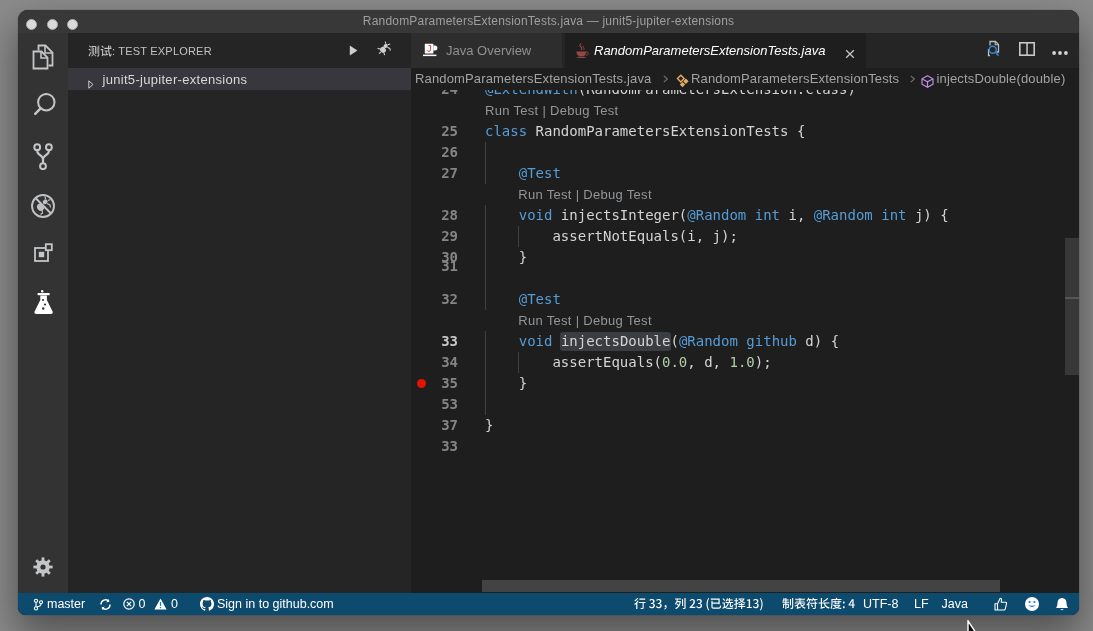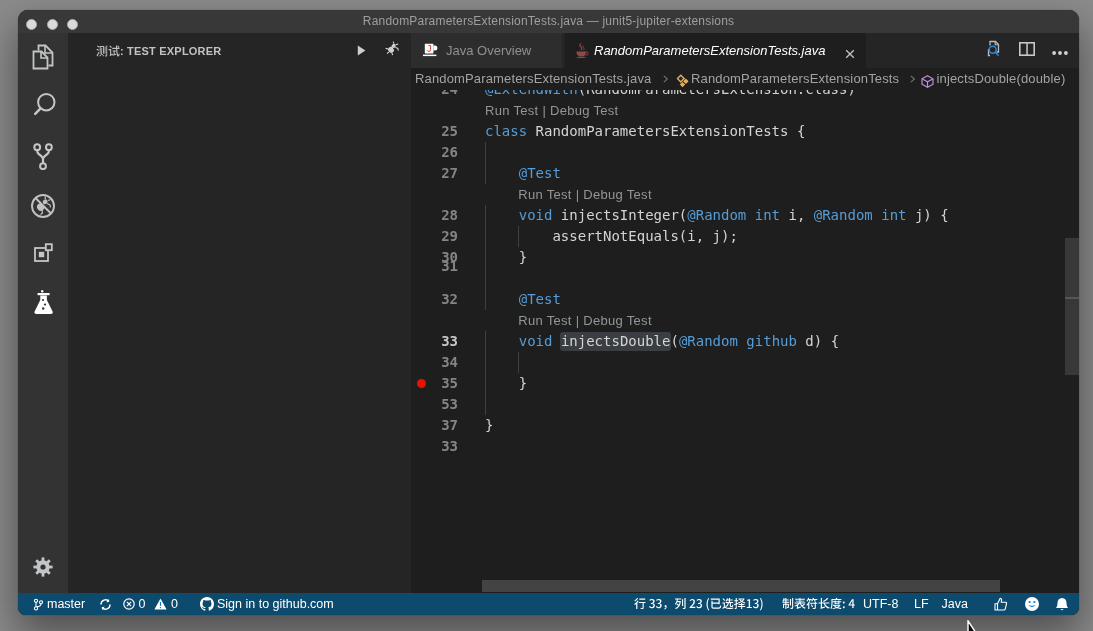--- a/index.html
+++ b/index.html
@@ -11,21 +11,21 @@
   .titlebar { position:absolute; left:0; top:0; width:100%; height:23px; background:#383838; }
   .title-text { position:absolute; width:100%; top:0; line-height:23px; text-align:center;
                 font-size:12px; color:#9f9f9f; letter-spacing:.2px; }
   .lights { position:absolute; left:8px; top:6px; }
   .light { display:inline-block; width:11px; height:11px; border-radius:50%;
            background:#dadada; border:.5px solid #ababab; margin-right:9.5px; }
   .main { position:absolute; top:23px; left:0; right:0; bottom:22px; }
   .activitybar { position:absolute; left:0; top:0; width:50px; height:100%; background:#333333; }
   .ab-icon { position:absolute; left:0; width:50px; display:flex; justify-content:center; }
   .sidebar { position:absolute; left:50px; top:0; width:343px; height:100%; background:#252526; }
-  .sb-header { position:absolute; top:0; left:8px; width:100%; height:37px;font-weight:bold; }
+  .sb-header { position:absolute; top:0; left:0; width:100%; height:37px; }
   .sb-title { position:absolute; left:20px; top:0; height:35px; display:flex; align-items:center;
               color:#c2c2c2; font-size:11px; letter-spacing:.2px; }
   .sb-actions { position:absolute; right:19px; top:0; height:35px; display:flex; align-items:center; gap:19px; }
   .tree-row { position:absolute; top:35px; left:0; width:100%; height:22px; background:#37373d;
               display:flex; align-items:center; }
   .tree-label { position:absolute; left:34.5px; font-size:13px; color:#d8d8d8; letter-spacing:.3px; }
   .editorgroup { position:absolute; left:393px; top:0; right:0; height:100%; background:#1e1e1e; }
   .tabbar { position:absolute; top:0; left:0; right:0; height:35px; background:#252526; }
   .tab { position:absolute; top:0; height:35px; display:flex; align-items:center; }
   .tab1 { left:0; width:152px; background:#2d2d2d; border-right:1.5px solid #252526; }
@@ -169,20 +169,26 @@
                   <path d="M10.3 6.3 L12.8 7.4 L13.4 9.6"></path>
                   <path d="M10.8 3.8 L13.2 2.9"></path>
                   <path d="M8.8 2.6 L8.3 0.6"></path>
                   <path d="M7 12 L7.6 14.2"></path>
                   <path d="M3.9 11 L2 12.6"></path>
                   <path d="M2.9 7.9 L0.6 7.4"></path>
                 </g>
               </svg></span>
         </div>
       </div>
+      <div class="tree-row">
+        <span style="position:absolute;left:20px;top:7px"><svg width="6" height="9" viewBox="0 0 6 9">
+              <path d="M0.8 0.8 L5 4.5 L0.8 8.2 Z" fill="none" stroke="#cccccc" stroke-width="1"></path>
+            </svg></span>
+        <span class="tree-label">junit5-jupiter-extensions</span>
+      </div>
     </div>
 
     <div class="editorgroup">
       <div class="tabbar">
         <div class="tab tab1">
           <span style="position:absolute;left:11px;top:10px"><svg width="17" height="14" viewBox="0 0 17 14">
                 <rect x="2.8" y="0.8" width="8.6" height="9.6" rx="0.6" fill="#ffffff"></rect>
                 <path d="M11.4 2.6 H12.9 A1.9 1.9 0 0 1 12.9 7.6 H11.4" fill="#ffffff"></path>
                 <path d="M6.5 2.6 H8.6 V6.6 Q8.6 8.4 6.9 8.4 Q5.6 8.4 5.2 7.4" stroke="#d8443c" stroke-width="1" fill="none"></path>
                 <rect x="1" y="11.6" width="13.4" height="1.5" fill="#ffffff"></rect>
@@ -252,20 +258,21 @@
             <div class="guide" style="left: 74px; top: 220.5px;"></div>
             <div class="gut" style="top: 220.5px;">32</div>
             <div class="code-row" style="top: 220.5px;"><span>    </span><span class="tok-k">@Test</span></div>
             <div class="lens-row" style="left: 107.3px; top: 241.5px;">Run Test | Debug Test</div>
             <div class="guide" style="left: 74px; top: 262.5px;"></div>
             <div class="gut active" style="top: 262.5px;">33</div>
             <div class="code-row" style="top: 262.5px;"><span>    </span><span class="tok-k">void</span><span> </span><span>injectsDouble</span><span>(</span><span class="tok-k">@Random</span><span> </span><span class="tok-k">github</span><span> d) {</span></div>
             <div class="guide" style="left: 74px; top: 283.5px;"></div>
             <div class="guide" style="left: 107.3px; top: 283.5px;"></div>
             <div class="gut" style="top: 283.5px;">34</div>
+            <div class="code-row" style="top: 283.5px;"><span>        assertEquals(</span><span class="tok-n">0.0</span><span>, d, </span><span class="tok-n">1.0</span><span>);</span></div>
             <div class="guide" style="left: 74px; top: 304.5px;"></div>
             <div class="gut" style="top: 304.5px;">35</div>
             <div class="bp" style="top: 310.5px;"></div>
             <div class="code-row" style="top: 304.5px;"><span>    }</span></div>
             <div class="guide" style="left: 74px; top: 325.5px;"></div>
             <div class="gut" style="top: 325.5px;">53</div>
             <div class="code-row" style="top: 325.5px;"></div>
             <div class="gut" style="top: 346.5px;">37</div>
             <div class="code-row" style="top: 346.5px;"><span>}</span></div>
             <div class="gut" style="top: 367.5px;">33</div>

